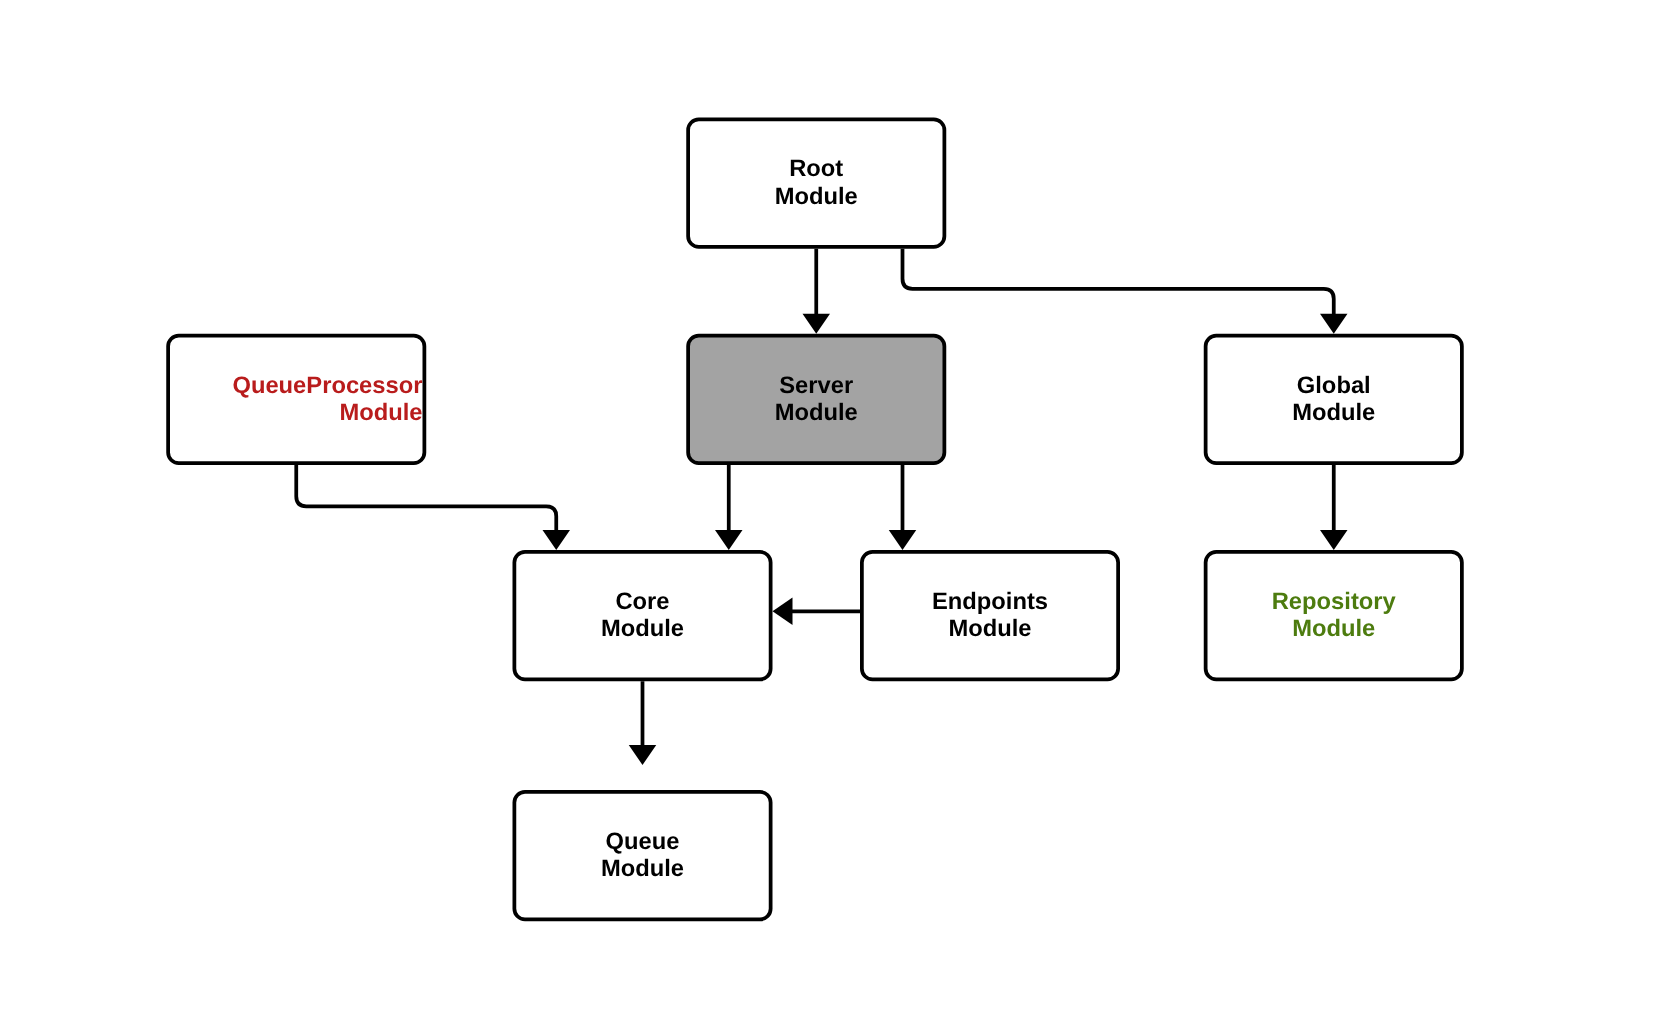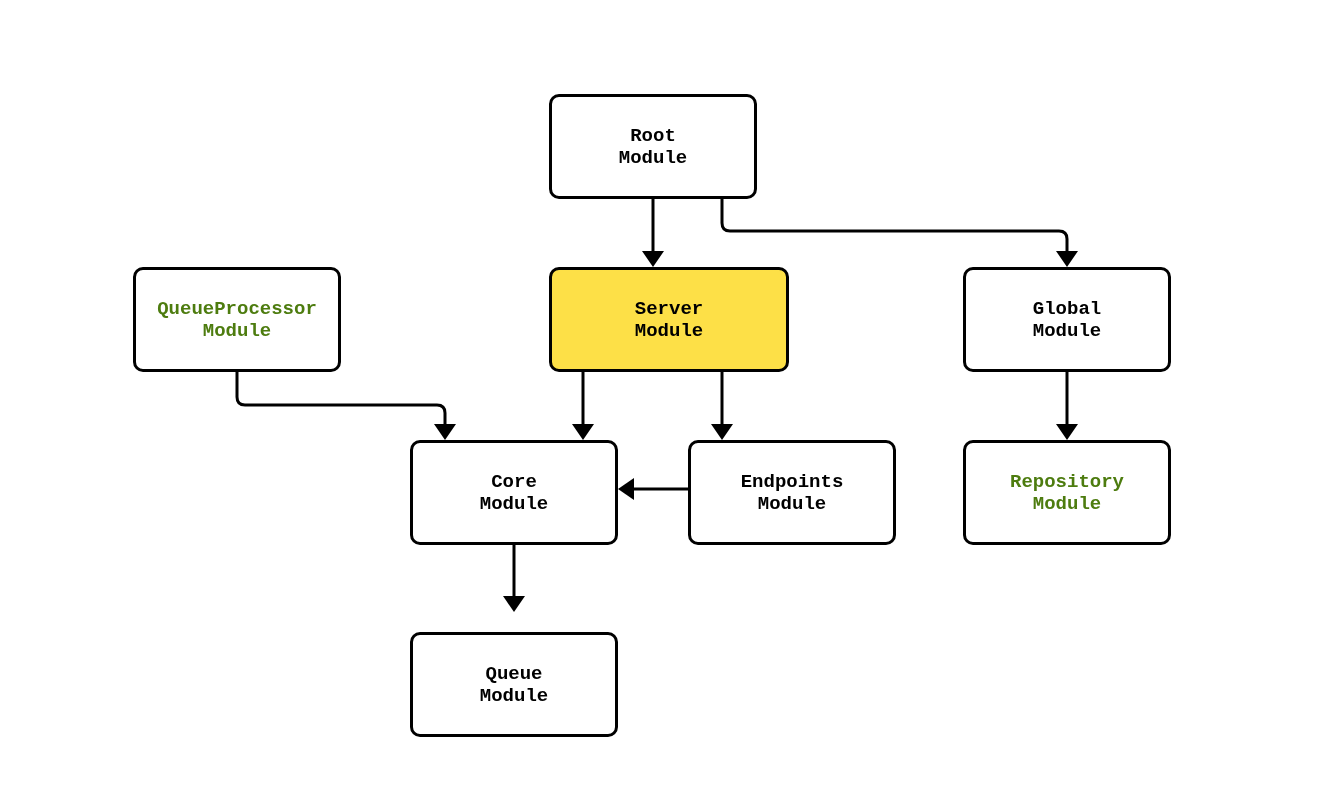--- a/index.html
+++ b/index.html
@@ -6,21 +6,21 @@
     margin: 0;
     padding: 0;
     background: #ffffff;
   }
   .canvas {
     position: relative;
     width: 1337px;
     height: 809px;
     background: #ffffff;
     overflow: hidden;
-    font-family: Liberation Mono, monospace;
+    font-family: Liberation Sans, sans-serif;
   }
   #edges-svg {
     position: absolute;
     left: 0;
     top: 0;
     width: 1337px;
     height: 809px;
   }
   .node {
     position: absolute;
@@ -73,25 +73,25 @@
       <path d="M 688 489 L 632 489" class="edge-line" stroke="#000000"></path>
       <polygon points="618,489 634,478 634,500" class="edge-arrowhead" fill="#000000"></polygon>
       <path d="M 514 545 L 514 598" class="edge-line" stroke="#000000"></path>
       <polygon points="514,612 503,596 525,596" class="edge-arrowhead" fill="#000000"></polygon>
     </svg>
   <div id="nodes-layer">
       <div class="node" style="left: 549px; top: 94px; width: 208px; height: 105px; background: rgb(255, 255, 255); border-color: rgb(0, 0, 0); color: rgb(0, 0, 0);">
         <span>Root</span>
         <span>Module</span>
       </div>
-      <div class="node" style="left: 133px; top: 267px; width: 208px; height: 105px; background: rgb(255, 255, 255); border-color: rgb(0, 0, 0); color: #4d7c0f;">
+      <div class="node" style="left: 133px; top: 267px; width: 208px; height: 105px; background: rgb(255, 255, 255); border-color: rgb(0, 0, 0); color: #b91c1c; align-items: flex-end;">
         <span>QueueProcessor</span>
         <span>Module</span>
       </div>
-      <div class="node" style="left: 549px; top: 267px; width: 240px; height: 105px; background: #fde047; border-color: rgb(0, 0, 0); color: rgb(0, 0, 0);">
+      <div class="node" style="left: 549px; top: 267px; width: 208px; height: 105px; background: #a3a3a3; border-color: rgb(0, 0, 0); color: rgb(0, 0, 0);">
         <span>Server</span>
         <span>Module</span>
       </div>
       <div class="node" style="left: 963px; top: 267px; width: 208px; height: 105px; background: rgb(255, 255, 255); border-color: rgb(0, 0, 0); color: rgb(0, 0, 0);">
         <span>Global</span>
         <span>Module</span>
       </div>
       <div class="node" style="left: 410px; top: 440px; width: 208px; height: 105px; background: rgb(255, 255, 255); border-color: rgb(0, 0, 0); color: rgb(0, 0, 0);">
         <span>Core</span>
         <span>Module</span>

